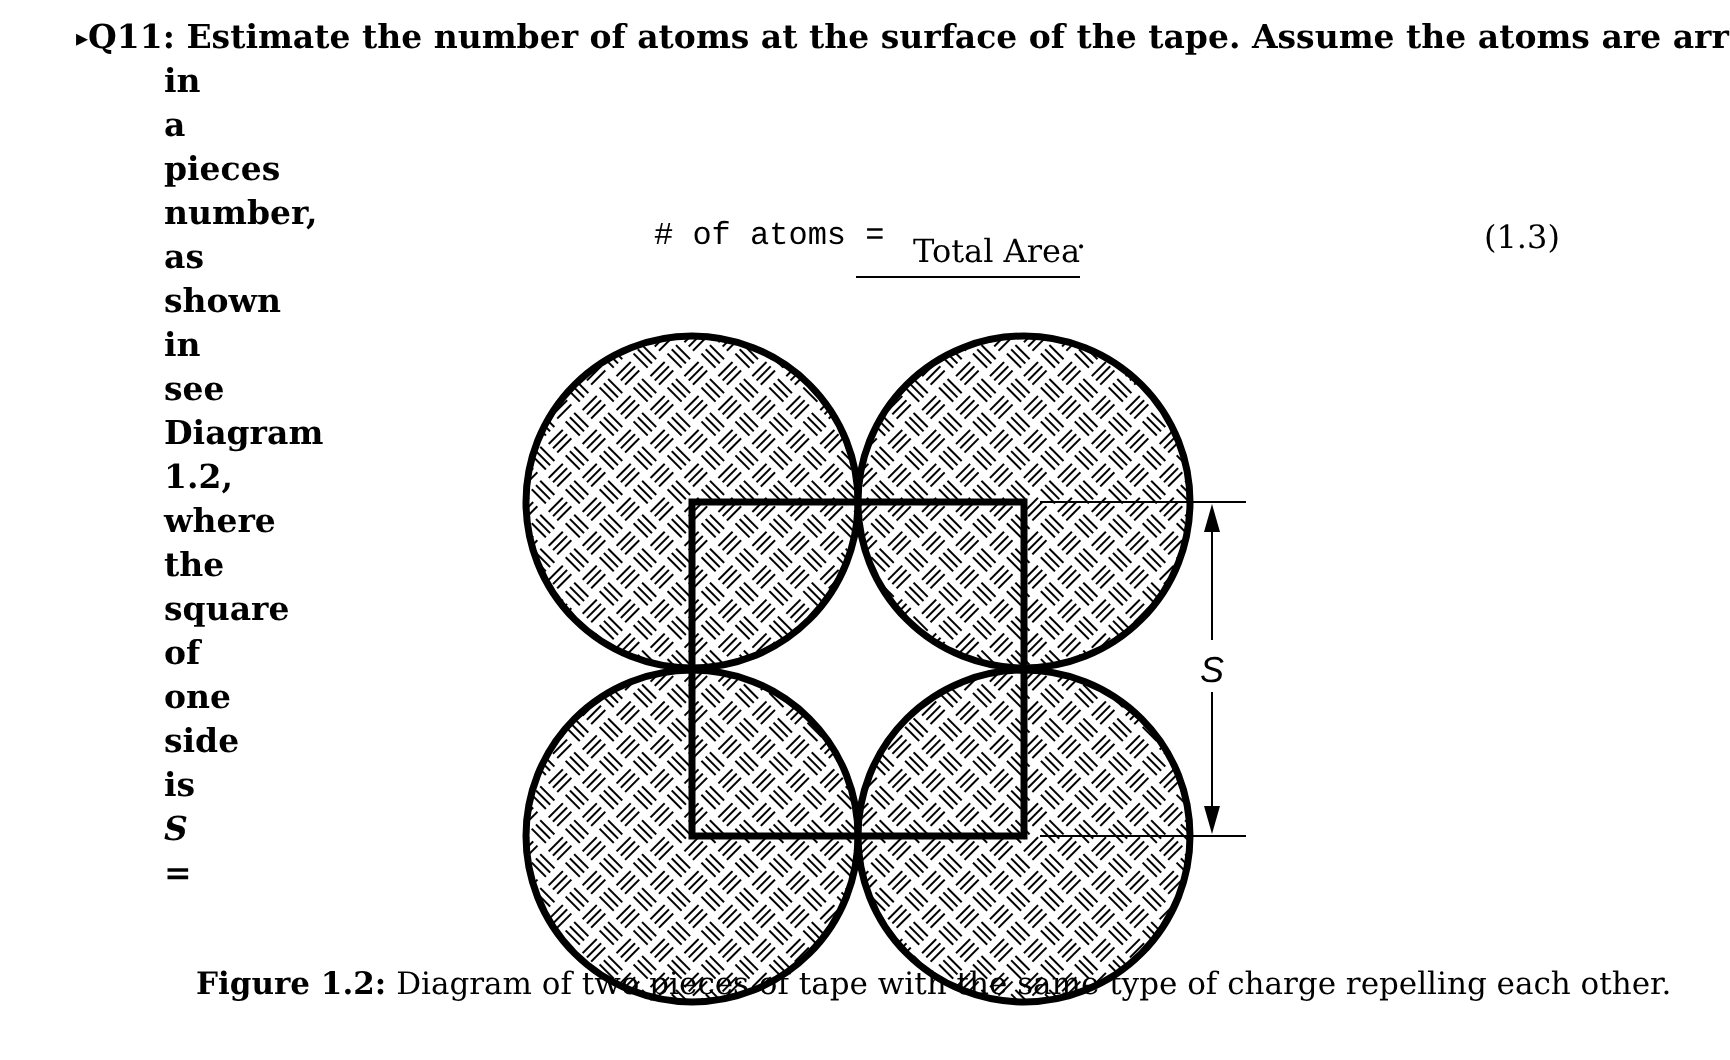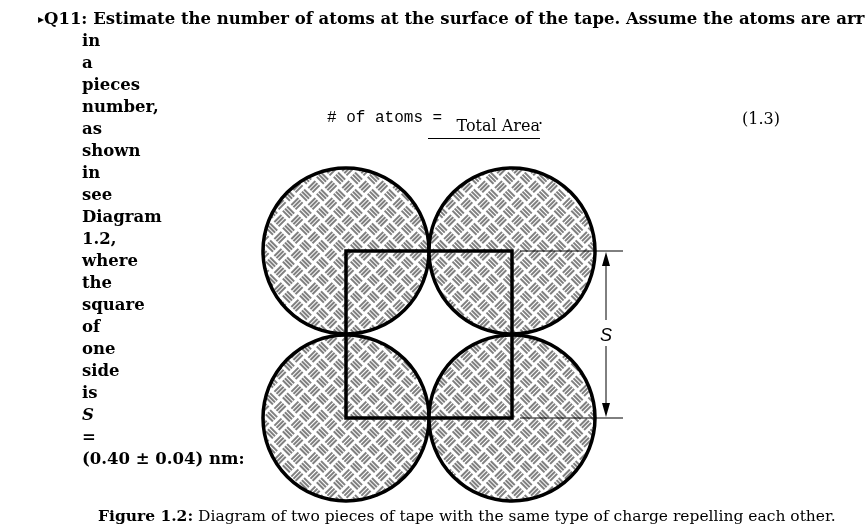--- a/index.html
+++ b/index.html
@@ -12,21 +12,21 @@
   .q .tri { font-size:12px; vertical-align:1px; }
   .eq { position:absolute; top:96px; left:0; width:865px; font-size:16px; }
   .eq .lhs { position:absolute; left:327px; top:13px;font-family:Liberation Mono, monospace; }
   .eq .frac { position:absolute; left:428px; top:0; text-align:right; width:112px;margin-top:20px; }
   .eq .num { display:block; height:20px; }
   .eq .bar { display:block; border-top:1px solid #000; margin:2px 0; }
   .eq .den { display:block; }
   .eq .dot { position:absolute; left:538px; top:13px; }
   .eq .tag { position:absolute; left:742px; top:13px; }
   .fig { position:absolute; left:0; top:0; }
-  .cap { position:absolute; left:98px; top:506px; font-size:15.5px; white-space:nowrap; }
+  .cap { position:absolute; left:98px; top:482px; font-size:15.5px; white-space:nowrap; }
   .cap b { font-weight:bold; }
 </style>
 </head>
 <body>
 
 <div class="q">
   <span class="line"><span class="tri">▸</span><span>Q11:</span> <span>Estimate the number of atoms at the surface of the tape. Assume the atoms are arranged</span></span>
   <span class="line indent just" id="line2">
       <span>in</span>
       <span>a</span>
@@ -41,21 +41,20 @@
       <span>where</span>
       <span>the</span>
       <span>square</span>
       <span>of</span>
       <span>one</span>
       <span>side</span>
       <span>is</span>
       <span style="font-style: italic;">S</span>
       <span>=</span>
     </span>
-  <span class="line indent">(0.40 ± 0.04) nm:</span>
 </div>
 
 <div class="eq">
   <span class="lhs"># of atoms =</span>
   <span class="frac">
     <span class="num">Total Area</span>
     <span class="bar"></span>
   </span>
   <span class="dot">.</span>
   <span class="tag">(1.3)</span>

